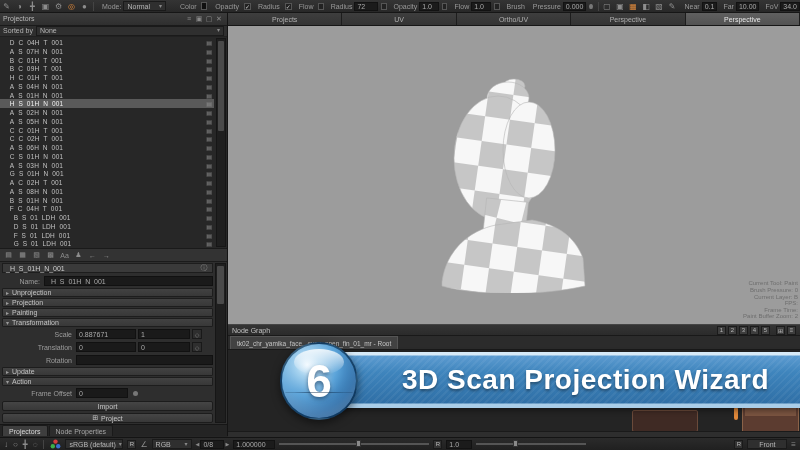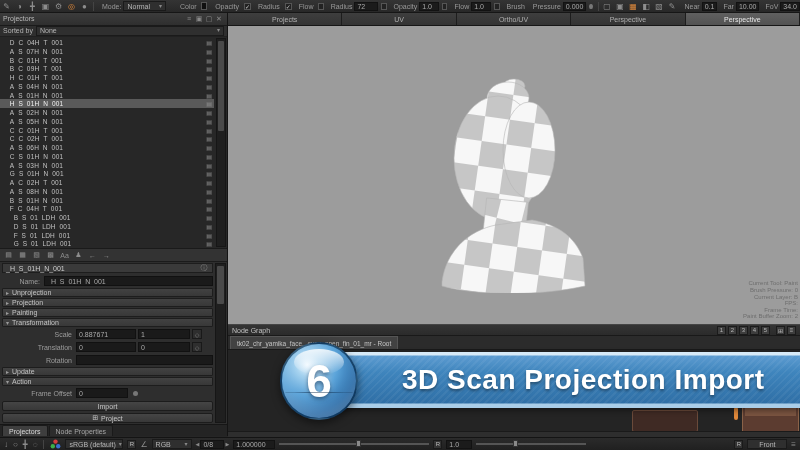--- a/index.html
+++ b/index.html
@@ -623,21 +623,21 @@
     <span style="flex:1"></span>
     <span class="rbtn">R</span>
     <span class="tdrop" style="width:40px; justify-content:center">
       <span>Front</span>
     </span>
     <span class="sicon">≡</span>
   </div>
 
   <div id="banner">
     <div class="stripes"></div>
-    <div id="banner-title">3D Scan Projection Import</div>
+    <div id="banner-title">3D Scan Projection Wizard</div>
   </div>
   <div id="badge">
     <div class="gloss"></div>
     <div class="seam"></div>
     <div id="badge-number">6</div>
   </div>
 
 </div>
 
 </body></html>

